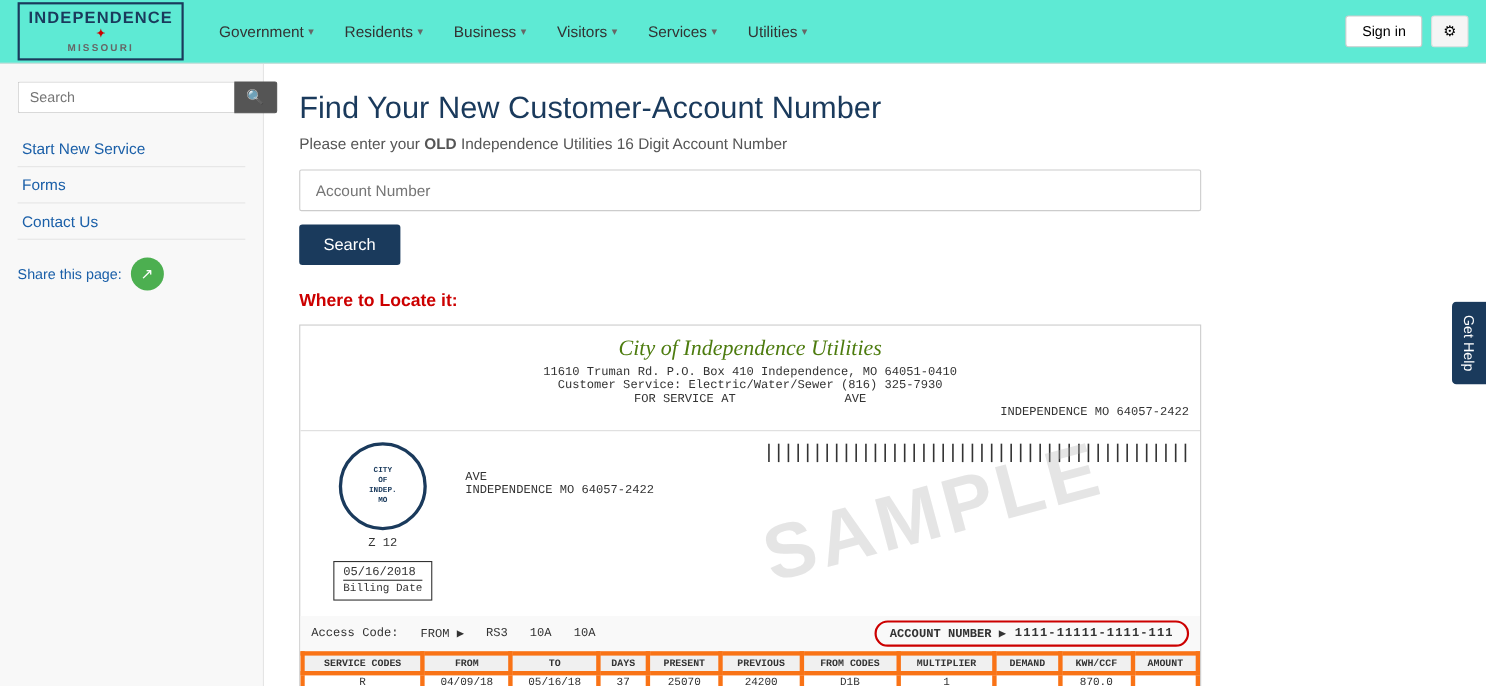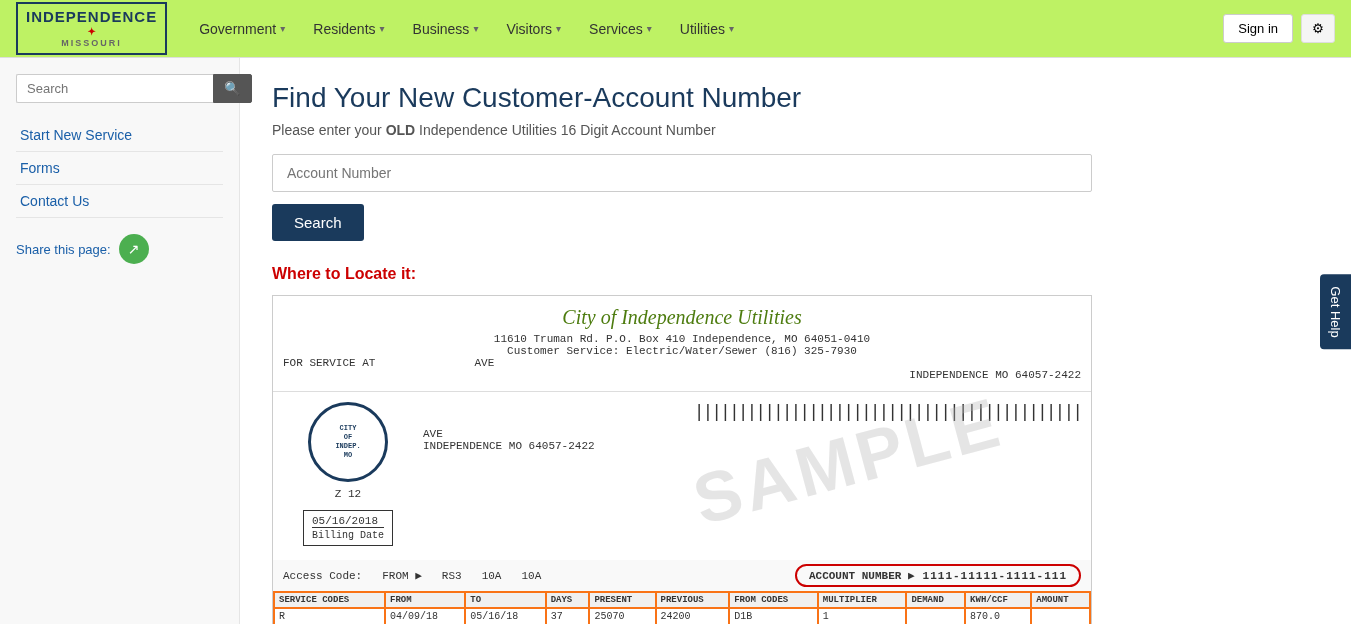--- a/index.html
+++ b/index.html
@@ -2,21 +2,21 @@
 <html><head>
   <meta charset="utf-8">
   <style>
     * { box-sizing: border-box; margin: 0; padding: 0; }
     body { font-family: Arial, sans-serif; font-size: 14px; color: #333; background: #fff; }
 
     
     .navbar {
       display: flex;
       align-items: center;
-      background: #bef264;
+      background: #5eead4;
       border-bottom: 1px solid #ddd;
       padding: 0 16px;
       height: 58px;
       position: relative;
     }
     .navbar-brand {
       display: flex;
       align-items: center;
       margin-right: 20px;
     }
@@ -294,23 +294,23 @@
     }
     .account-label { font-weight: bold; }
     .account-number { font-weight: bold; letter-spacing: 1px; text-align: right; }
 
     .bill-table {
       width: 100%;
       border-collapse: collapse;
       font-size: 10px;
     }
     .bill-table th, .bill-table td {
-      border: 2px solid #f97316;
+      border: 4px solid #f97316;
       padding: 2px 4px;
-      text-align: left;
+      text-align: center;
     }
     .bill-table th {
       background: #f0f0f0;
       font-size: 9px;
     }
 
     .bill-last-row {
       background: #fff;
     }
 
@@ -437,21 +437,21 @@
     <div class="locate-title">Where to Locate it:</div>
 
     
     <div class="bill-sample-wrapper">
       <div class="bill-sample">
 
         <div class="bill-header">
           <div class="bill-header-title">City of Independence Utilities</div>
           <div class="bill-address-line">11610 Truman Rd.   P.O. Box 410   Independence, MO 64051-0410</div>
           <div class="bill-address-line">Customer Service:   Electric/Water/Sewer   (816) 325-7930</div>
-          <div class="bill-address-line" style="text-align:left;font-size:11px;">
+          <div class="bill-address-line" style="text-align:center;font-size:11px;">
             <span>FOR SERVICE AT</span>
             &nbsp;&nbsp;&nbsp;&nbsp;&nbsp;&nbsp;&nbsp;&nbsp;&nbsp;&nbsp;&nbsp;&nbsp;&nbsp;
             <span>AVE</span>
           </div>
           <div class="bill-address-line" style="text-align:right;font-size:11px;">INDEPENDENCE MO 64057-2422</div>
         </div>
 
         <div class="bill-body">
 
           <div class="bill-left">

